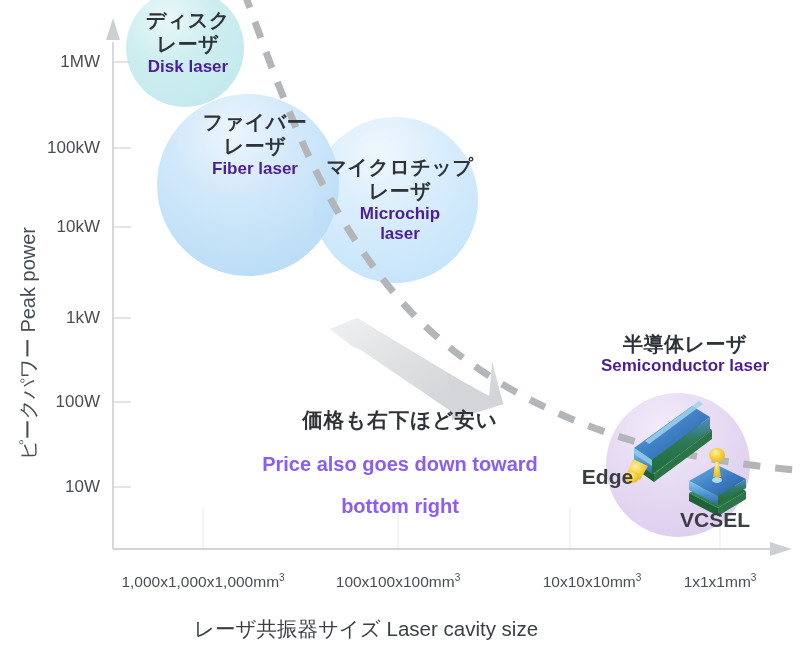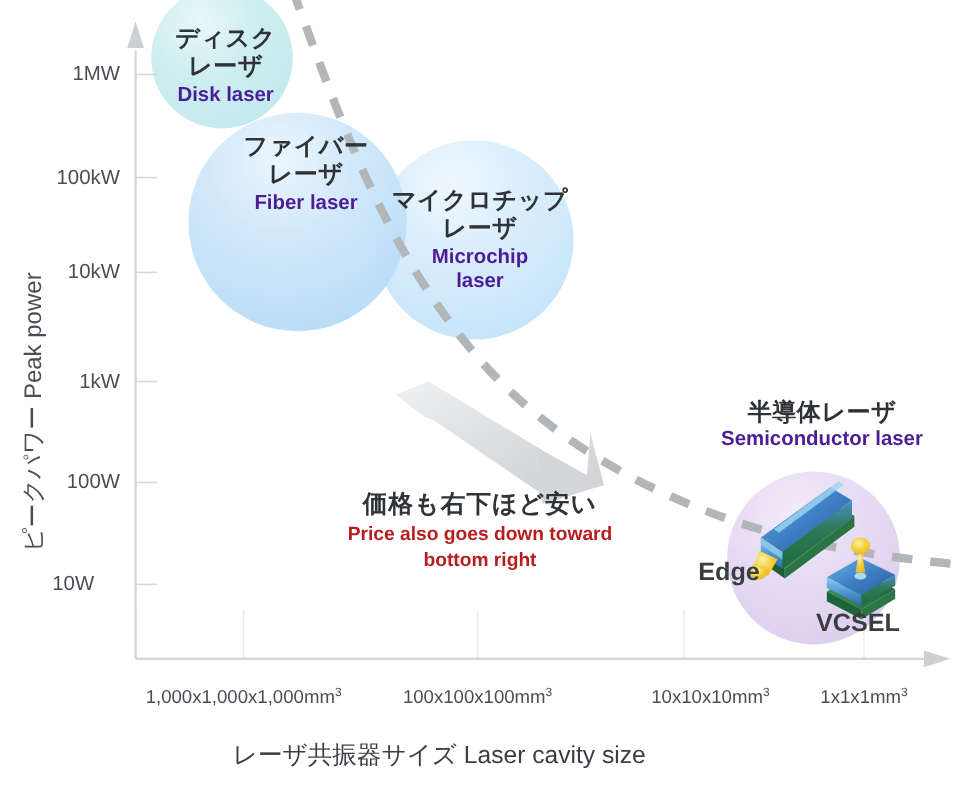--- a/index.html
+++ b/index.html
@@ -81,25 +81,25 @@
   }
   
   #annot { position: absolute; text-align: center; }
   #annot .jp {
     font-size: 20.5px;
     font-weight: 700;
     color: #2f3337;
     letter-spacing: 1px;
   }
   #annot .en {
-    font-size: 16px;
-    font-weight: 700;
-    color: #b91c1c;
+    font-size: 20px;
+    font-weight: 700;
+    color: #8b5cf6;
     line-height: 1.22;
-    margin-top: 2px;
+    margin-top: 18px;
   }
   
   .devlbl {
     position: absolute;
     font-size: 21px;
     font-weight: 700;
     color: #3a3e43;
     text-align: center;
     line-height: 1.1;
   }
@@ -281,39 +281,39 @@
       <path d="M 713 477 L 721 477 L 718 458 L 716 458 Z" fill="url(#dBeam)"></path>
       <ellipse cx="717" cy="455" rx="8" ry="7" fill="url(#dBeam)"></ellipse>
     </g>
   </svg>
 
   <div class="txt ytick" style="left:32px; top:62px; width:68px;">1MW</div>
   <div class="txt ytick" style="left:22px; top:148px; width:78px;">100kW</div>
   <div class="txt ytick" style="left:22px; top:227px; width:78px;">10kW</div>
   <div class="txt ytick" style="left:22px; top:318px; width:78px;">1kW</div>
   <div class="txt ytick" style="left:22px; top:402px; width:78px;">100W</div>
-  <div class="txt ytick" style="left:22px; top:487px; width:78px;text-align:center;">10W</div>
+  <div class="txt ytick" style="left:22px; top:487px; width:78px;">10W</div>
 
   <div class="txt xtick" style="left:203px; top:572px;">
     <span>1,000x1,000x1,000mm</span><sup>3</sup>
   </div>
   <div class="txt xtick" style="left:398px; top:572px;">
     <span>100x100x100mm</span><sup>3</sup>
   </div>
   <div class="txt xtick" style="left:592px; top:572px;">
     <span>10x10x10mm</span><sup>3</sup>
   </div>
   <div class="txt xtick" style="left:720px; top:572px;">
     <span>1x1x1mm</span><sup>3</sup>
   </div>
 
   <div id="ylabel">ピークパワー  Peak power</div>
   <div id="xlabel">レーザ共振器サイズ  Laser cavity size</div>
 
-  <div class="grp" style="left:118px; top:20px; width:140px;">
+  <div class="grp" style="left:118px; top:8px; width:140px;">
     <div class="jp">ディスク</div>
     <div class="jp">レーザ</div>
     <div class="en">Disk laser</div>
   </div>
 
   <div class="grp" style="left:175px; top:110px; width:160px;">
     <div class="jp">ファイバー</div>
     <div class="jp">レーザ</div>
     <div class="en">Fiber laser</div>
   </div>

